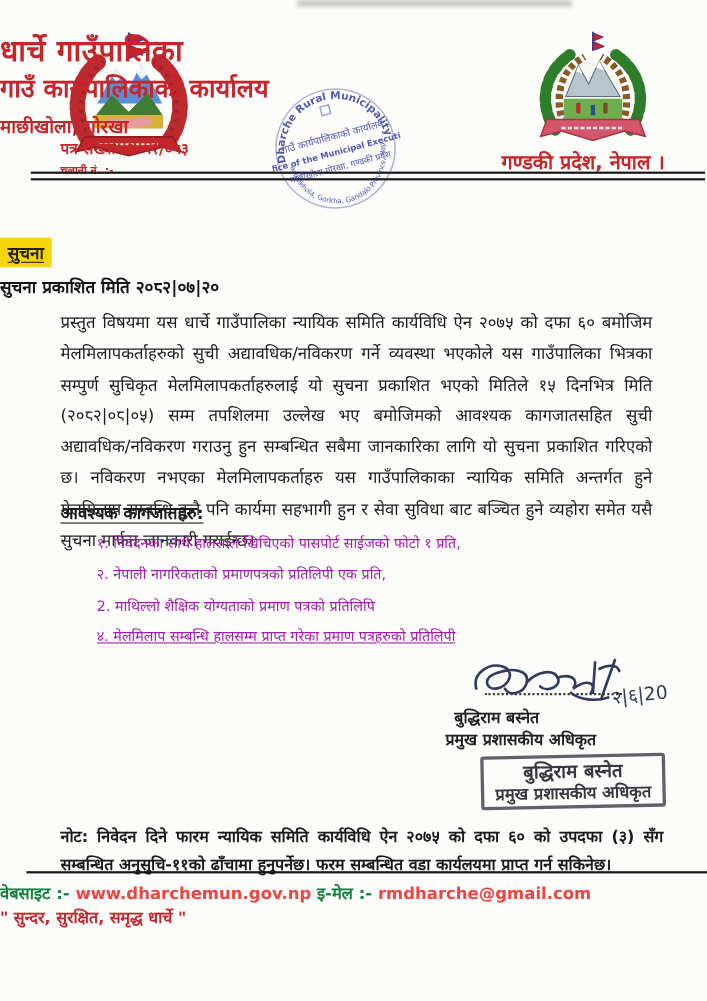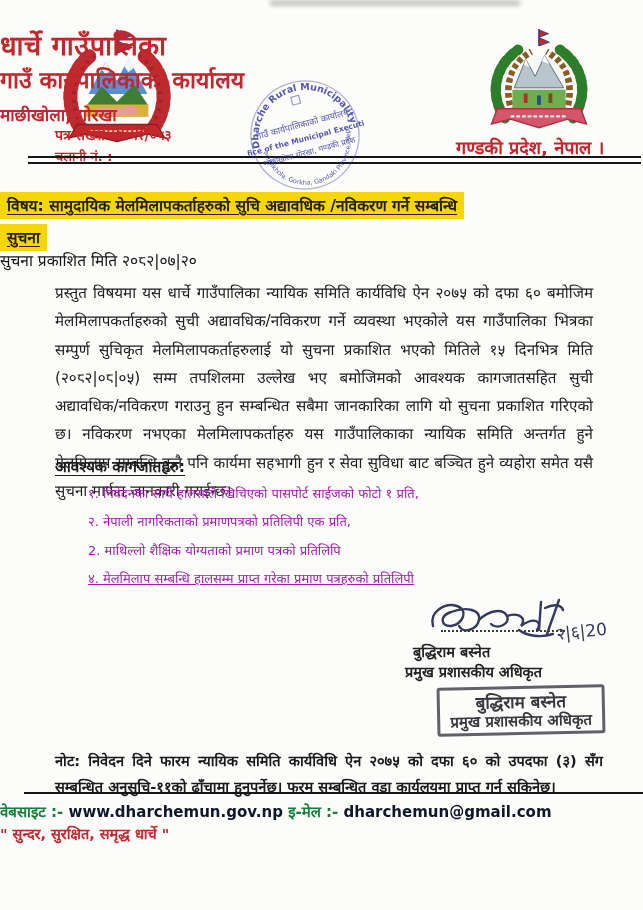--- a/index.html
+++ b/index.html
@@ -10,37 +10,37 @@
     color:#1d1d1d;
   }
   .abs { position:absolute; }
   .red { color:#c4262c; }
   .center { text-align:left; }
   
   .page-title { left:0; top:26px; width:643px; font-size:27px; font-weight:bold; letter-spacing:.5px; }
   .page-subtitle { left:0; top:63px; width:643px; font-size:23px; font-weight:bold; }
   .page-address { left:0; top:103px; width:596px; font-size:17px; font-weight:bold; z-index:6; }
   .refno { left:55px; top:125px; font-size:14px; font-weight:bold;text-align:center; }
-  .chalani { left:55px; top:147px; font-size:13px; font-weight:bold; }
+  .chalani { left:55px; top:147px; font-size:10px; font-weight:bold; }
   .province { left:456px; top:135px; font-size:18px; font-weight:bold; }
   .hr-double { left:28px; top:156px; width:613px; height:8px;
     border-top:2.5px solid #161616; border-bottom:2px solid #161616; z-index:2; }
   .top-smudge { left:270px; top:0; width:250px; height:6px;
     background:rgba(110,110,110,.38); filter:blur(2px); }
   .emblem-left { left:60px; top:25px; width:114px; height:140px; }
   .emblem-right { left:482px; top:27px; width:114px; height:114px; }
   .round-stamp { left:245px; top:74px; width:120px; height:122px;
     transform:rotate(-15deg); opacity:.82; z-index:5; }
   
   .subject-wrap { left:0; top:192px; width:643px; z-index:4; }
   .hl { display:inline-block; background:#f6d50a; padding:2px 7px 3px;
     font-size:15.5px; font-weight:bold; color:#262106;
     text-decoration:underline; text-underline-offset:3px; }
   .subject-line2 { margin-top:5px; }
-  .published { left:0; top:249px; width:557px; font-size:15.5px; font-weight:normal; color:#141414; }
+  .published { left:0; top:249px; width:557px; font-size:15.5px; font-weight:bold; color:#141414; }
   
   .body-par { left:55px; top:279px; width:538px; font-size:15.2px;
     line-height:28.3px; text-align:justify; font-weight:500; color:#1c1c1c; }
   .docs-heading { left:55px; top:455px; font-size:15.5px; font-weight:bold;
     text-decoration:underline; text-underline-offset:3px; }
   .doc-item { left:88px; width:500px; font-size:13px; font-weight:500; color:#a21caf; }
   .di0{ top:484px; } .di1{ top:512px; } .di2{ top:541px; } .di3{ top:569px;text-decoration:underline; }
   
   .sig-svg { left:423px; top:596px; width:190px; height:52px; z-index:3; }
   .sig-dotline { left:441px; top:630px; width:124px; border-bottom:2.2px dotted #3c3c3c; }
@@ -50,21 +50,21 @@
     border:3px solid rgba(62,62,74,.82); border-radius:3px;
     transform:rotate(-1.2deg); display:flex; flex-direction:column;
     justify-content:center; align-items:center; color:#38383f; }
   .name-stamp .l1 { font-size:17px; font-weight:bold; line-height:20px; }
   .name-stamp .l2 { font-size:15px; font-weight:bold; line-height:18px; }
   
   .note { left:55px; top:748px; width:548px; font-size:14.6px; font-weight:bold;
     line-height:26px; text-align:justify; color:#1b1b1b; }
   .hr-bottom { left:24px; top:792px; width:619px; border-top:2.5px solid #161616; }
   .website-line { left:0; top:801px; width:643px; font-size:15px; font-weight:bold; }
-  .website-line .blue { color:#0f172a; }
+  .website-line .blue { color:#ef4444; }
   .website-line .redseg { color:#15803d; }
   .slogan { left:0; top:823px; width:643px; font-size:14.5px; font-weight:bold; }
   svg text { font-family:"DejaVu Sans","Liberation Sans",sans-serif; }
 </style>
 </head>
 <body>
 
 <div class="abs top-smudge"></div>
 
 <div class="abs emblem-left">
@@ -141,21 +141,21 @@
     <text x="60" y="80" font-size="8" text-anchor="middle">माछीखोला गोरखा, गण्डकी प्रदेश</text>
     <text font-size="6.4">
       <textPath href="#arcBot" startOffset="50%" text-anchor="middle">Machhikhola, Gorkha, Gandaki Province, Nepal</textPath>
     </text>
   </svg>
 </div>
 
 <div class="abs hr-double"></div>
 
 <div class="abs subject-wrap center">
-  <span class="hl">विषय: सामुदायिक मेलमिलापकर्ताहरुको सुचि अद्यावधिक /नविकरण गर्ने सम्बन्धि</span><br>
+  <br>
   <span class="hl subject-line2">सुचना</span>
 </div>
 
 <div class="abs published center">सुचना प्रकाशित मिति २०८२|०७|२०</div>
 
 <div class="abs body-par">प्रस्तुत विषयमा यस धार्चे गाउँपालिका न्यायिक समिति कार्यविधि ऐन २०७५ को दफा ६० बमोजिम मेलमिलापकर्ताहरुको सुची अद्यावधिक/नविकरण गर्ने व्यवस्था भएकोले यस गाउँपालिका भित्रका सम्पुर्ण सुचिकृत मेलमिलापकर्ताहरुलाई यो सुचना प्रकाशित भएको मितिले १५ दिनभित्र मिति (२०८२|०८|०५) सम्म तपशिलमा उल्लेख भए बमोजिमको आवश्यक कागजातसहित सुची अद्यावधिक/नविकरण गराउनु हुन सम्बन्धित सबैमा जानकारिका लागि यो सुचना प्रकाशित गरिएको छ।  नविकरण नभएका मेलमिलापकर्ताहरु यस गाउँपालिकाका न्यायिक समिति अन्तर्गत हुने मेलमिलाप सम्बन्धि कुनै पनि कार्यमा सहभागी हुन र सेवा सुविधा बाट बञ्चित हुने व्यहोरा समेत यसै सुचना मार्फत जानकारी गराईन्छ।</div>
 
 <div class="abs docs-heading">आवश्यक कागजातहरु:</div>
 <div class="abs doc-item di0">१. निवेदनका साथै हालसालै खिचिएको पासपोर्ट साईजको फोटो १ प्रति,</div>
 <div class="abs doc-item di1">२. नेपाली नागरिकताको प्रमाणपत्रको प्रतिलिपी एक प्रति,</div>
@@ -182,15 +182,15 @@
 
 <div class="abs name-stamp">
   <div class="l1">बुद्धिराम बस्नेत</div>
   <div class="l2">प्रमुख प्रशासकीय अधिकृत</div>
 </div>
 
 <div class="abs note">नोट: निवेदन दिने फारम न्यायिक समिति कार्यविधि ऐन २०७५ को दफा ६० को उपदफा (३) सँग सम्बन्धित अनुसुचि-११को ढाँचामा हुनुपर्नेछ। फरम सम्बन्धित वडा कार्यलयमा प्राप्त गर्न सकिनेछ।</div>
 
 <div class="abs hr-bottom"></div>
 
-<div class="abs website-line center"><span class="redseg">वेबसाइट :- </span><span class="blue">www.dharchemun.gov.np</span><span class="redseg"> इ-मेल :- </span><span class="blue">dharchemun@gmail.com</span></div>
+<div class="abs website-line center"><span class="redseg">वेबसाइट :- </span><span class="blue">www.dharchemun.gov.np</span><span class="redseg"> इ-मेल :- </span><span class="blue">rmdharche@gmail.com</span></div>
 
 <div class="abs slogan center red">" सुन्दर, सुरक्षित, समृद्ध धार्चे "</div>
 
 </body></html>

